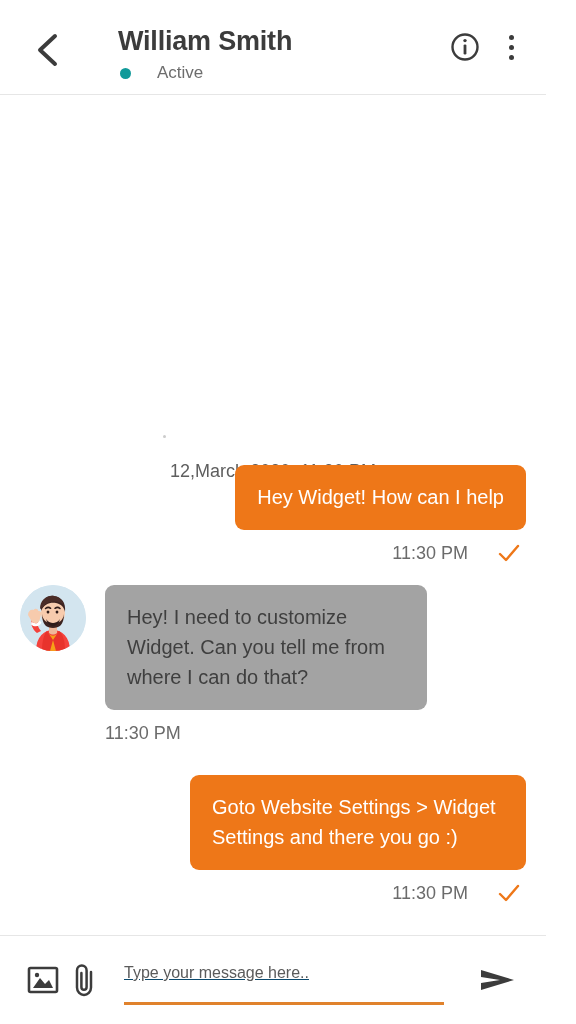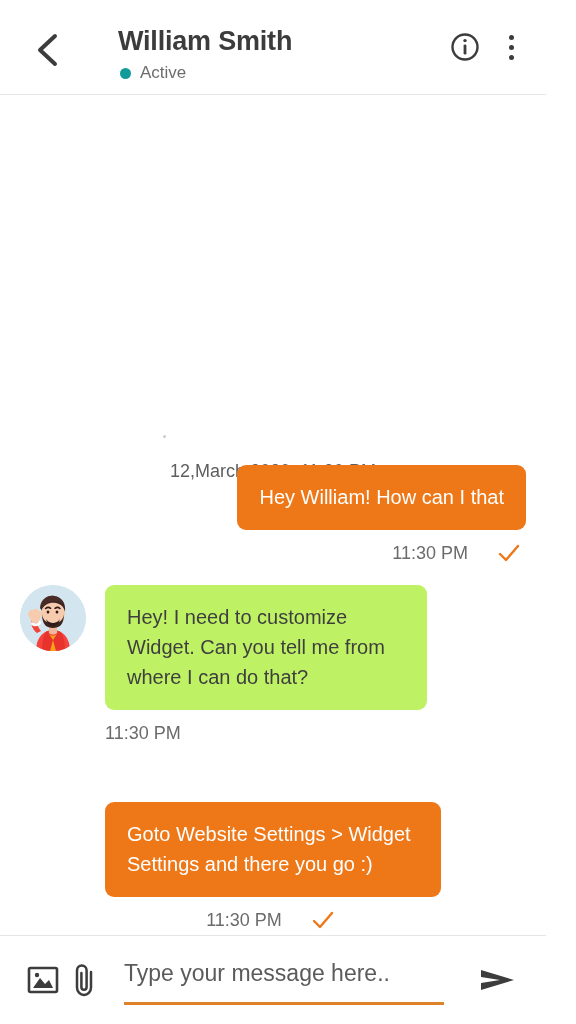--- a/index.html
+++ b/index.html
@@ -55,21 +55,21 @@
     font-weight: bold;
     color: #3c3c3c;
     letter-spacing: -0.2px;
     line-height: 34px;
     white-space: nowrap;
   }
 
   .presence {
     display: flex;
     align-items: center;
-    gap: 9px;
+    gap: 26px;
     margin-top: 5px;
     padding-left: 2px;
   }
 
   .presence-dot {
     width: 11px;
     height: 11px;
     border-radius: 50%;
     background: #119a9a;
     flex: 0 0 11px;
@@ -167,21 +167,21 @@
   }
 
   .bubble-out {
     background: #ee7718;
     color: #ffffff;
     max-width: 336px;
     text-align: left;
   }
 
   .bubble-in {
-    background: #bef264;
+    background: #a3a3a3;
     color: #3f3f3f;
     max-width: 322px;
   }
 
   .meta {
     display: flex;
     align-items: center;
     gap: 30px;
     margin-top: 12px;
     font-size: 18px;
@@ -237,24 +237,25 @@
     display: flex;
     align-items: center;
   }
 
   .msg-input {
     width: 100%;
     border: none;
     outline: none;
     background: transparent;
     font-family: "Liberation Sans", sans-serif;
-    font-size: 23px;
+    font-size: 16px;
     color: #0c4a6e;
     padding: 0 0 14px 0;
     line-height: 28px;
+    text-decoration: underline;
   }
   .msg-input::placeholder { color: #5b5b5b; opacity: 1; }
 
   .input-underline {
     position: absolute;
     left: 0;
     right: 14px;
     bottom: 6px;
     height: 3px;
     background: #e0822c;
@@ -307,21 +308,21 @@
     </div>
   </div>
 
   <div class="chat">
 
     <div class="stray-dot"></div>
 
     <div class="date-divider">12,March 2020, 11:30 PM</div>
 
     <div class="msg-row row-out" style="top: 370px;">
-      <div class="bubble bubble-out">Hey William! How can I that</div>
+      <div class="bubble bubble-out">Hey Widget! How can I help</div>
       <div class="meta meta-out">
         <span>11:30 PM</span>
         <svg class="check" width="22" height="18" viewBox="0 0 22 18">
           <polyline points="2,10 8,16 20,2" fill="none" stroke="#ee7718" stroke-width="2.4" stroke-linecap="round" stroke-linejoin="round"></polyline>
         </svg>
       </div>
     </div>
 
     <div class="msg-row row-in" style="top: 490px;">
       <div class="bubble-line">
@@ -359,21 +360,21 @@
             </g>
           </svg>
         </div>
         <div class="bubble bubble-in">Hey! I need to customize Widget. Can you tell me from where I can do that?</div>
       </div>
       <div class="meta meta-in" style="margin-left:85px;">
         <span>11:30 PM</span>
       </div>
     </div>
 
-    <div class="msg-row row-out" style="top: 707px; align-items: center;">
+    <div class="msg-row row-out" style="top: 680px;">
       <div class="bubble bubble-out">Goto Website Settings &gt; Widget Settings and there you go :)</div>
       <div class="meta meta-out">
         <span>11:30 PM</span>
         <svg class="check" width="22" height="18" viewBox="0 0 22 18">
           <polyline points="2,10 8,16 20,2" fill="none" stroke="#ee7718" stroke-width="2.4" stroke-linecap="round" stroke-linejoin="round"></polyline>
         </svg>
       </div>
     </div>
 
   </div>

